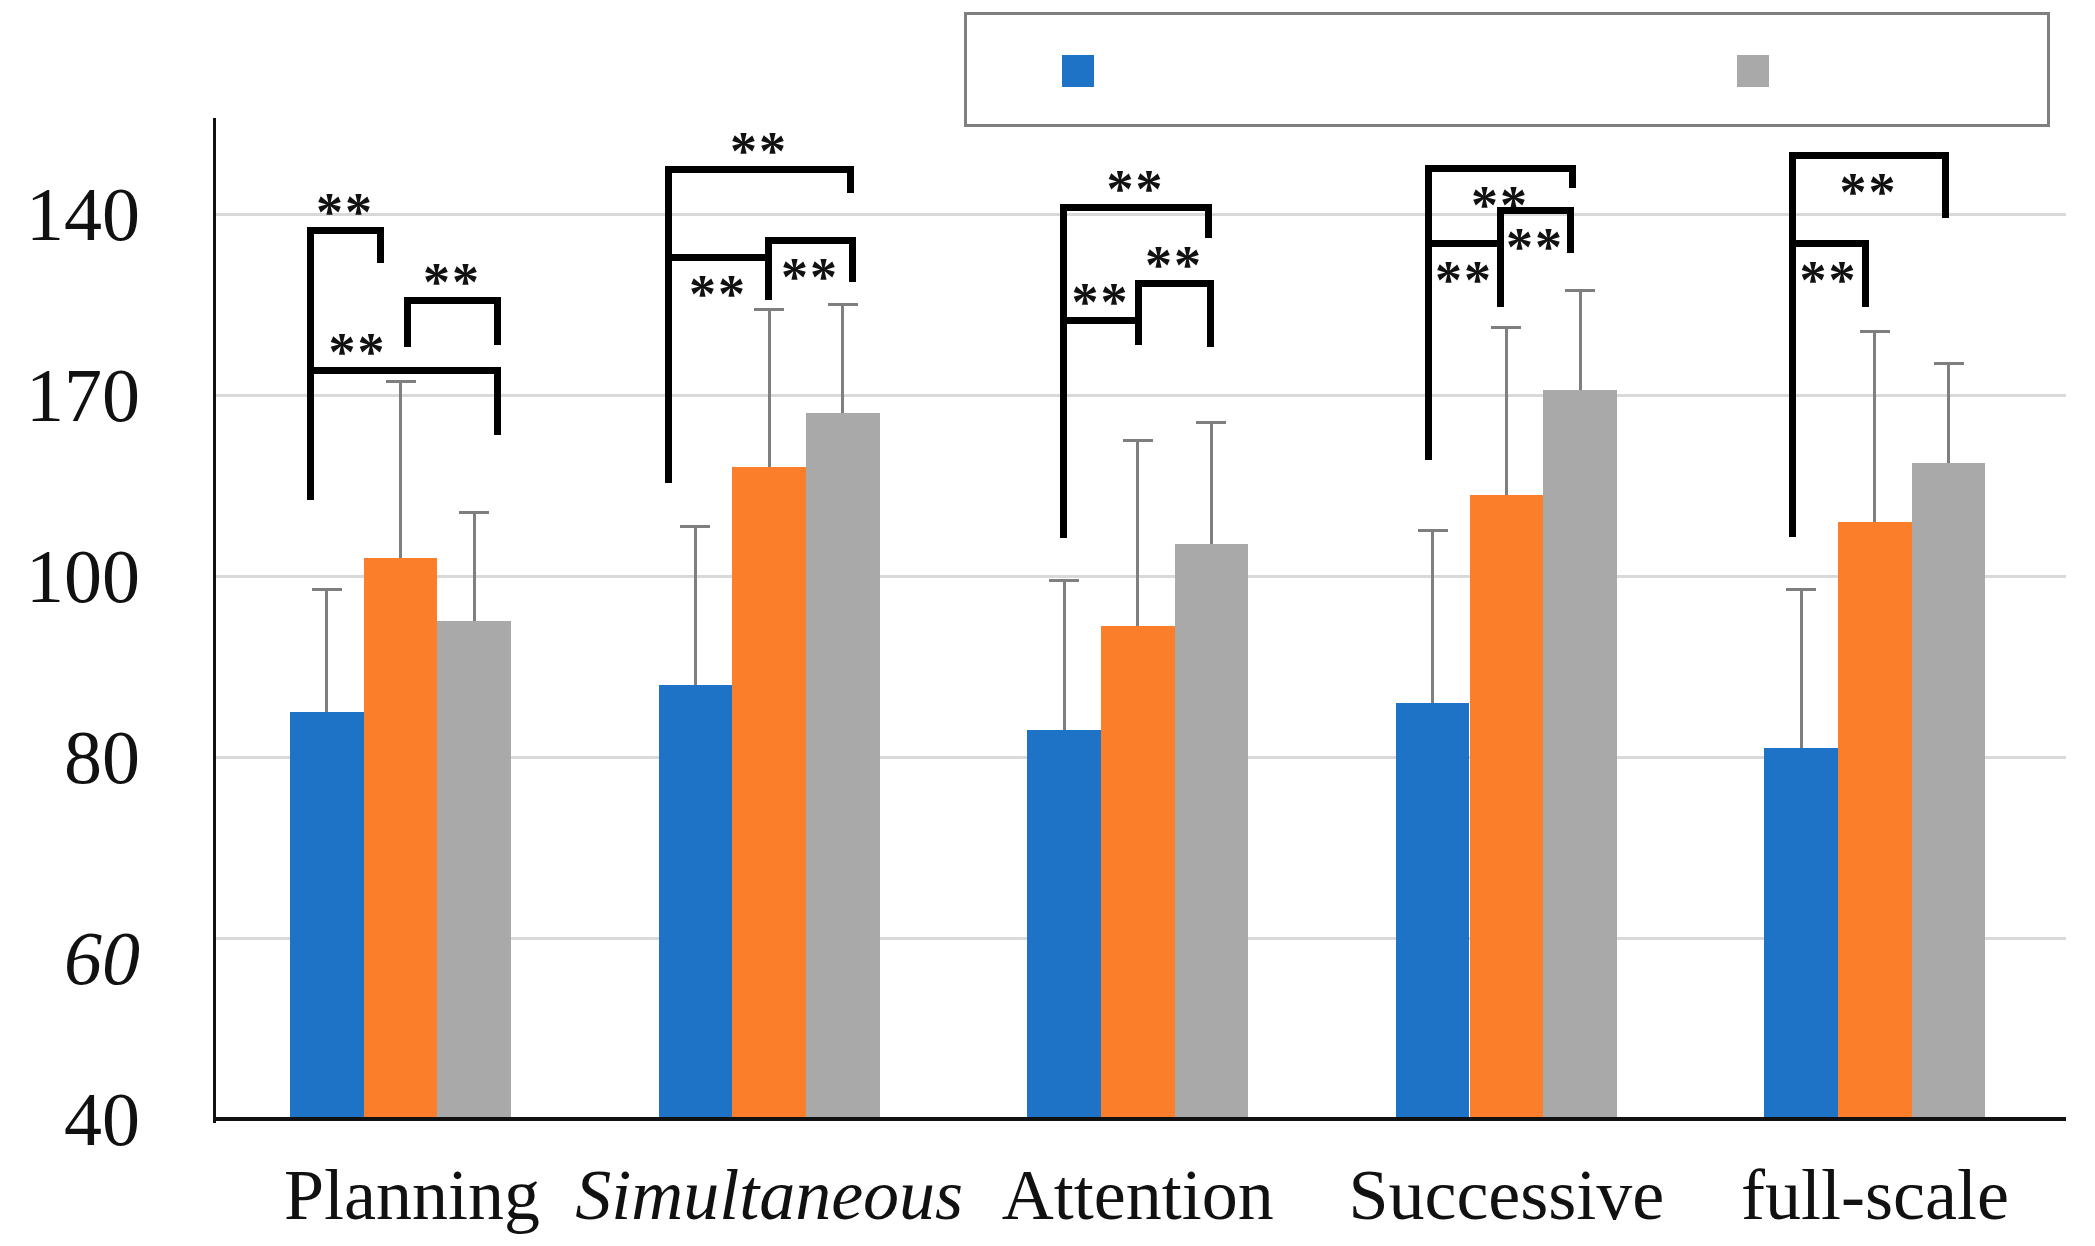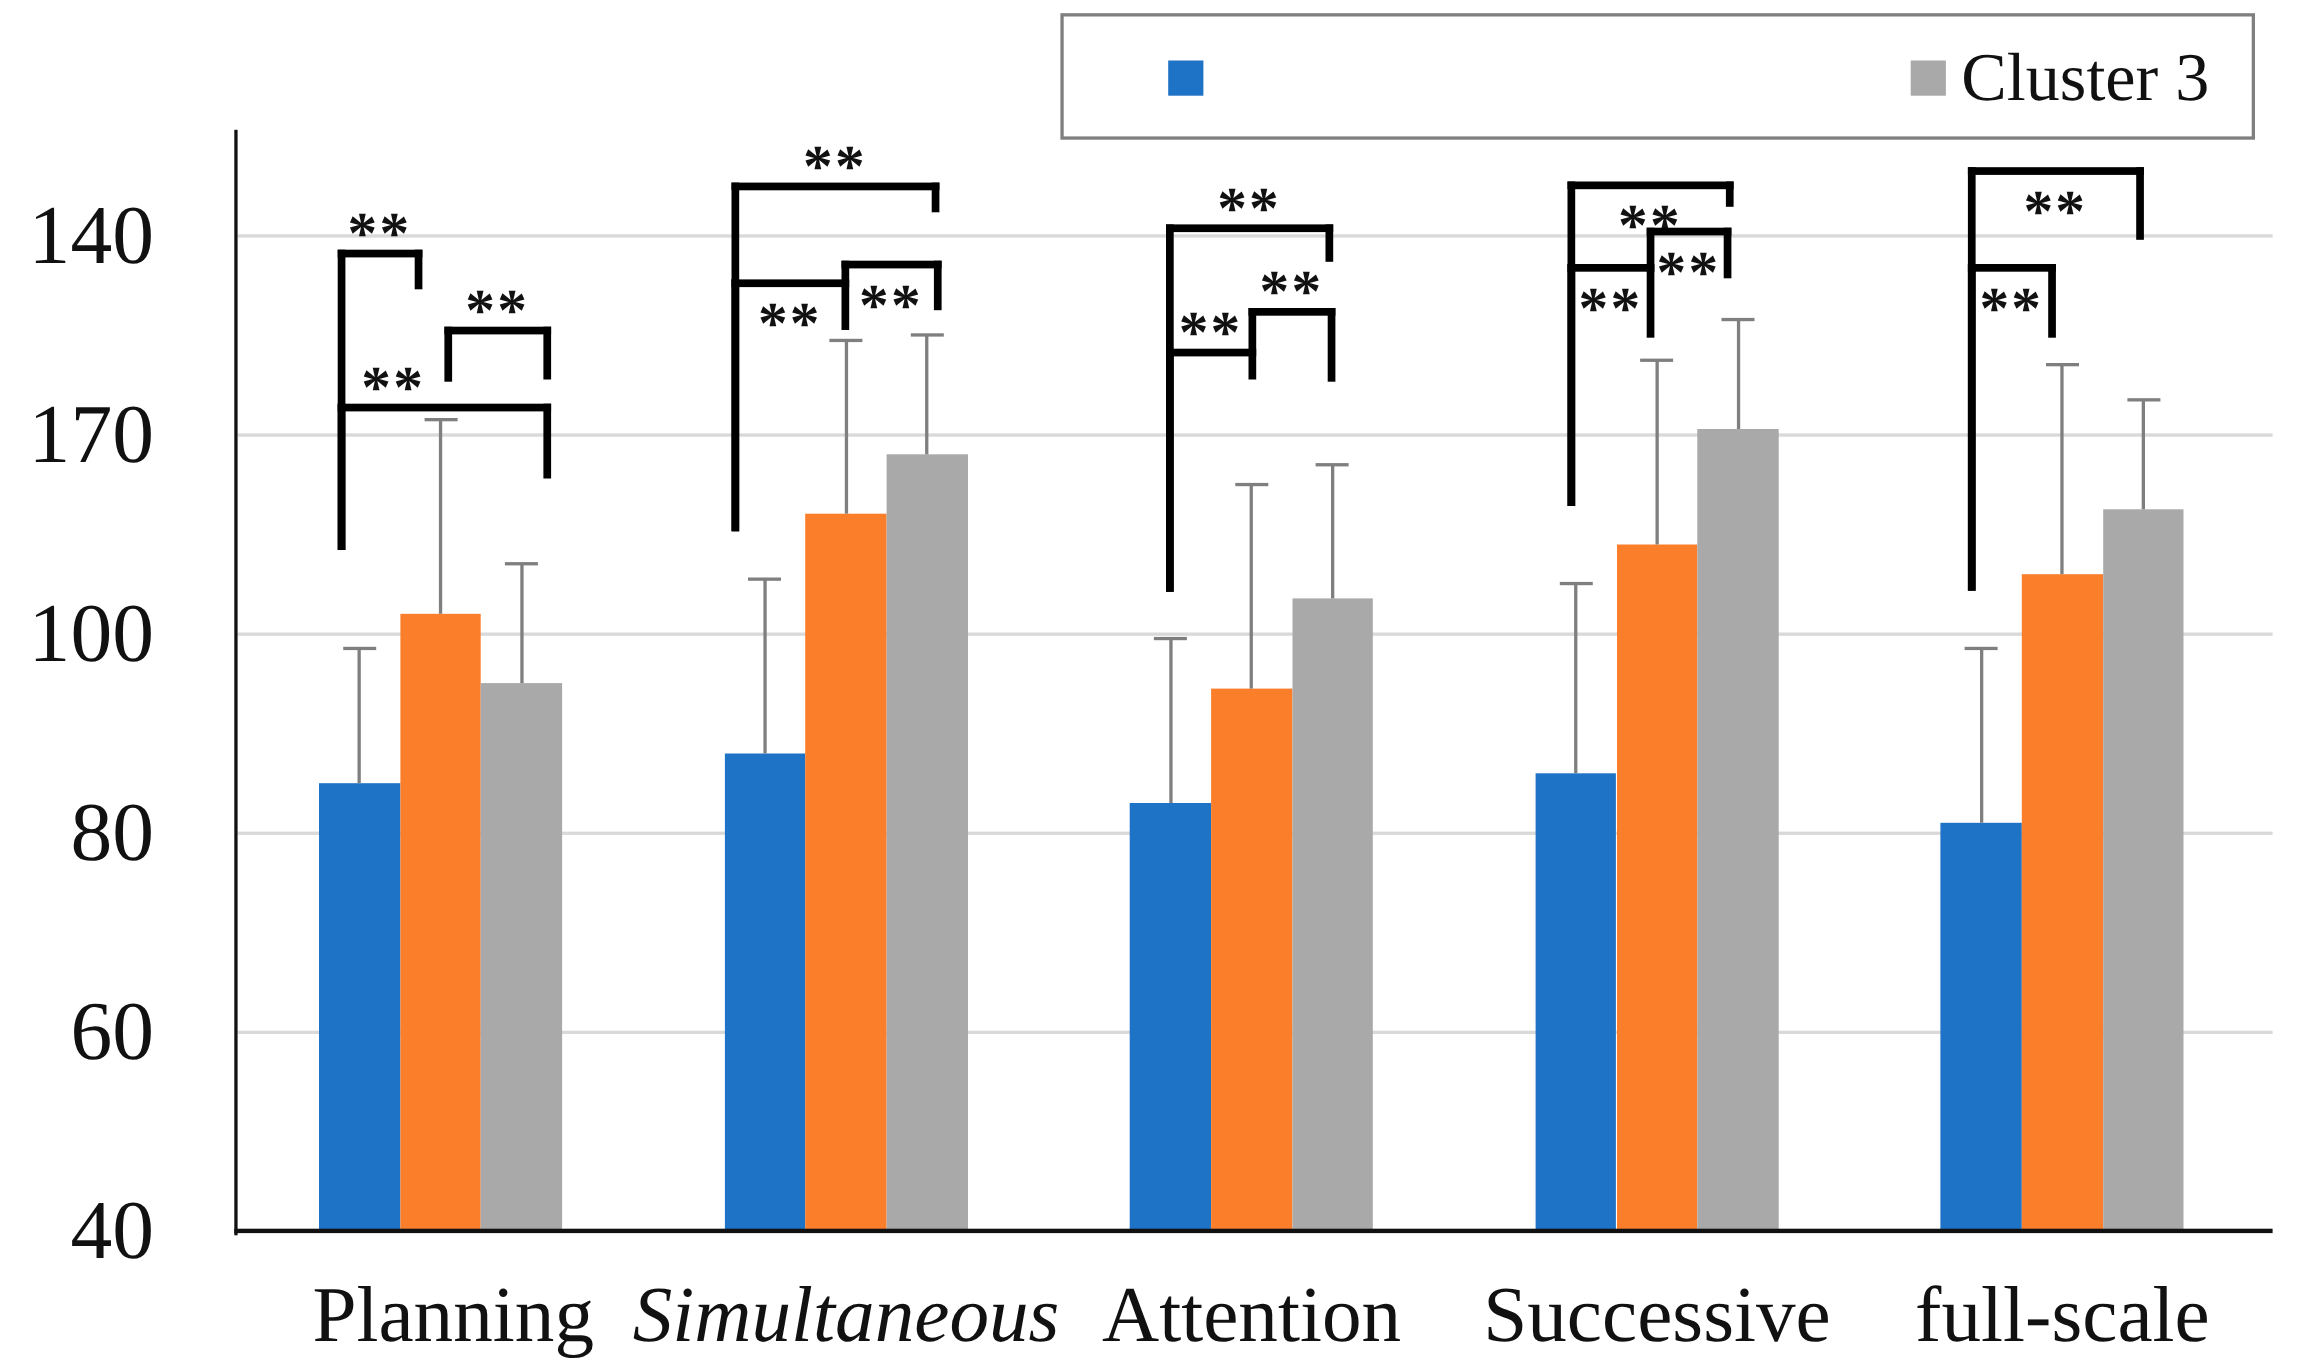--- a/index.html
+++ b/index.html
@@ -42,21 +42,21 @@
   <div id="plot">
       <div class="gridline" style="left: 216px; top: 212.5px; width: 1850px; background: rgb(217, 217, 217);"></div>
       <div class="gridline" style="left: 216px; top: 393.5px; width: 1850px; background: rgb(217, 217, 217);"></div>
       <div class="gridline" style="left: 216px; top: 574.5px; width: 1850px; background: rgb(217, 217, 217);"></div>
       <div class="gridline" style="left: 216px; top: 755.5px; width: 1850px; background: rgb(217, 217, 217);"></div>
       <div class="gridline" style="left: 216px; top: 936.5px; width: 1850px; background: rgb(217, 217, 217);"></div>
       <div class="ytick-label" style="top: 172px;">140</div>
       <div class="ytick-label" style="top: 353px;">170</div>
       <div class="ytick-label" style="top: 534px;">100</div>
       <div class="ytick-label" style="top: 715px; font-family: Liberation Serif, serif;">80</div>
-      <div class="ytick-label" style="top: 896px;">60</div>
+      <div class="ytick-label" style="top: 916px; font-style: italic;">60</div>
       <div class="ytick-label" style="top: 1077px;">40</div>
       <div class="bar" style="left: 290px; top: 711.75px; width: 73.7px; height: 407.25px; background: rgb(30, 115, 198);"></div>
       <div class="errbar-line" style="left: 325.35px; top: 589.575px; height: 122.175px; background: rgb(127, 127, 127);"></div>
       <div class="errbar-cap" style="left: 311.85px; top: 588.075px; width: 30px; background: rgb(127, 127, 127);"></div>
       <div class="bar" style="left: 658.6px; top: 684.6px; width: 73.7px; height: 434.4px; background: rgb(30, 115, 198);"></div>
       <div class="errbar-line" style="left: 693.95px; top: 526.225px; height: 158.375px; background: rgb(127, 127, 127);"></div>
       <div class="errbar-cap" style="left: 680.45px; top: 524.725px; width: 30px; background: rgb(127, 127, 127);"></div>
       <div class="bar" style="left: 1027.2px; top: 729.85px; width: 73.7px; height: 389.15px; background: rgb(30, 115, 198);"></div>
       <div class="errbar-line" style="left: 1062.55px; top: 580.525px; height: 149.325px; background: rgb(127, 127, 127);"></div>
       <div class="errbar-cap" style="left: 1049.05px; top: 579.025px; width: 30px; background: rgb(127, 127, 127);"></div>
@@ -157,16 +157,15 @@
       <div class="cat-label" style="left: 1506.35px;">Successive</div>
       <div class="cat-label" style="left: 1874.95px;">full-scale</div>
     </div>
 
   <div class="legend-box">
     <div class="legend-item" style="left:95px">
       <span class="legend-swatch" style="background:#1e73c6"></span>
     </div>
     <div class="legend-item" style="left:770px">
       <span class="legend-swatch" style="background:#a9a9a9"></span>
-      <span class="legend-label">Cluster 3</span>
     </div>
   </div>
 </div>
 
 </body></html>

